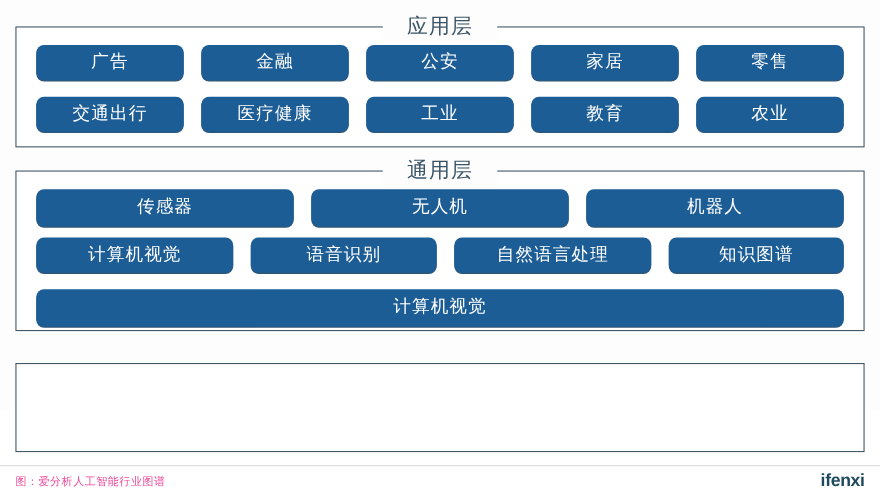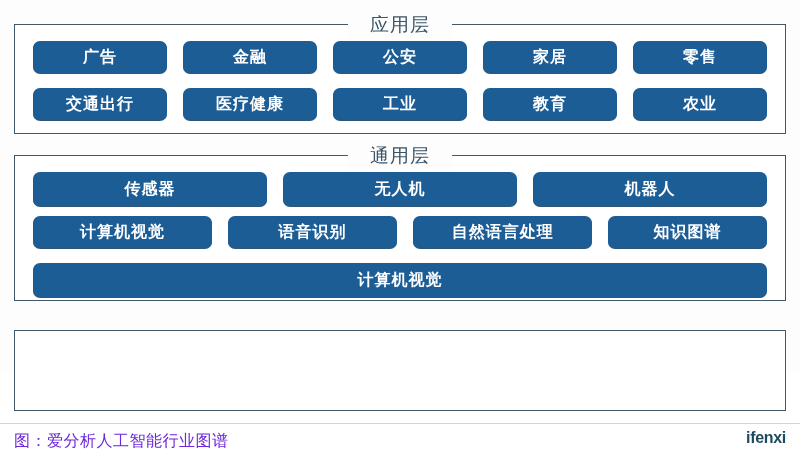--- a/index.html
+++ b/index.html
@@ -48,21 +48,20 @@
     z-index: 3;
   }
 
   .rows {
     padding: 16px 18px 14px 18px;
   }
   .row {
     display: flex;
     gap: 16px;
     margin-bottom: 10px;
-    font-weight: bold;
   }
   .row:last-child { margin-bottom: 0; margin-top: 15px; }
 
   
   .box {
     background: #1c5d96;
     border-radius: 7px;
     color: #ffffff;
     font-size: 16px;
     height: 32px;
@@ -97,22 +96,22 @@
     position: absolute;
     left: 0; right: 0;
     top: 424px;
     height: 30px;
     background: #ffffff;
   }
   #footer-caption {
     position: absolute;
     left: 14px;
     top: 7px;
-    font-size: 16px;
-    color: #6d28d9;
+    font-size: 10px;
+    color: #ec4899;
     letter-spacing: 0.5px;
     font-family: Liberation Serif, serif;
   }
   #footer-logo {
     position: absolute;
     right: 14px;
     top: 5px;
     font-size: 16px;
     font-weight: bold;
     color: #1d4a5e;

